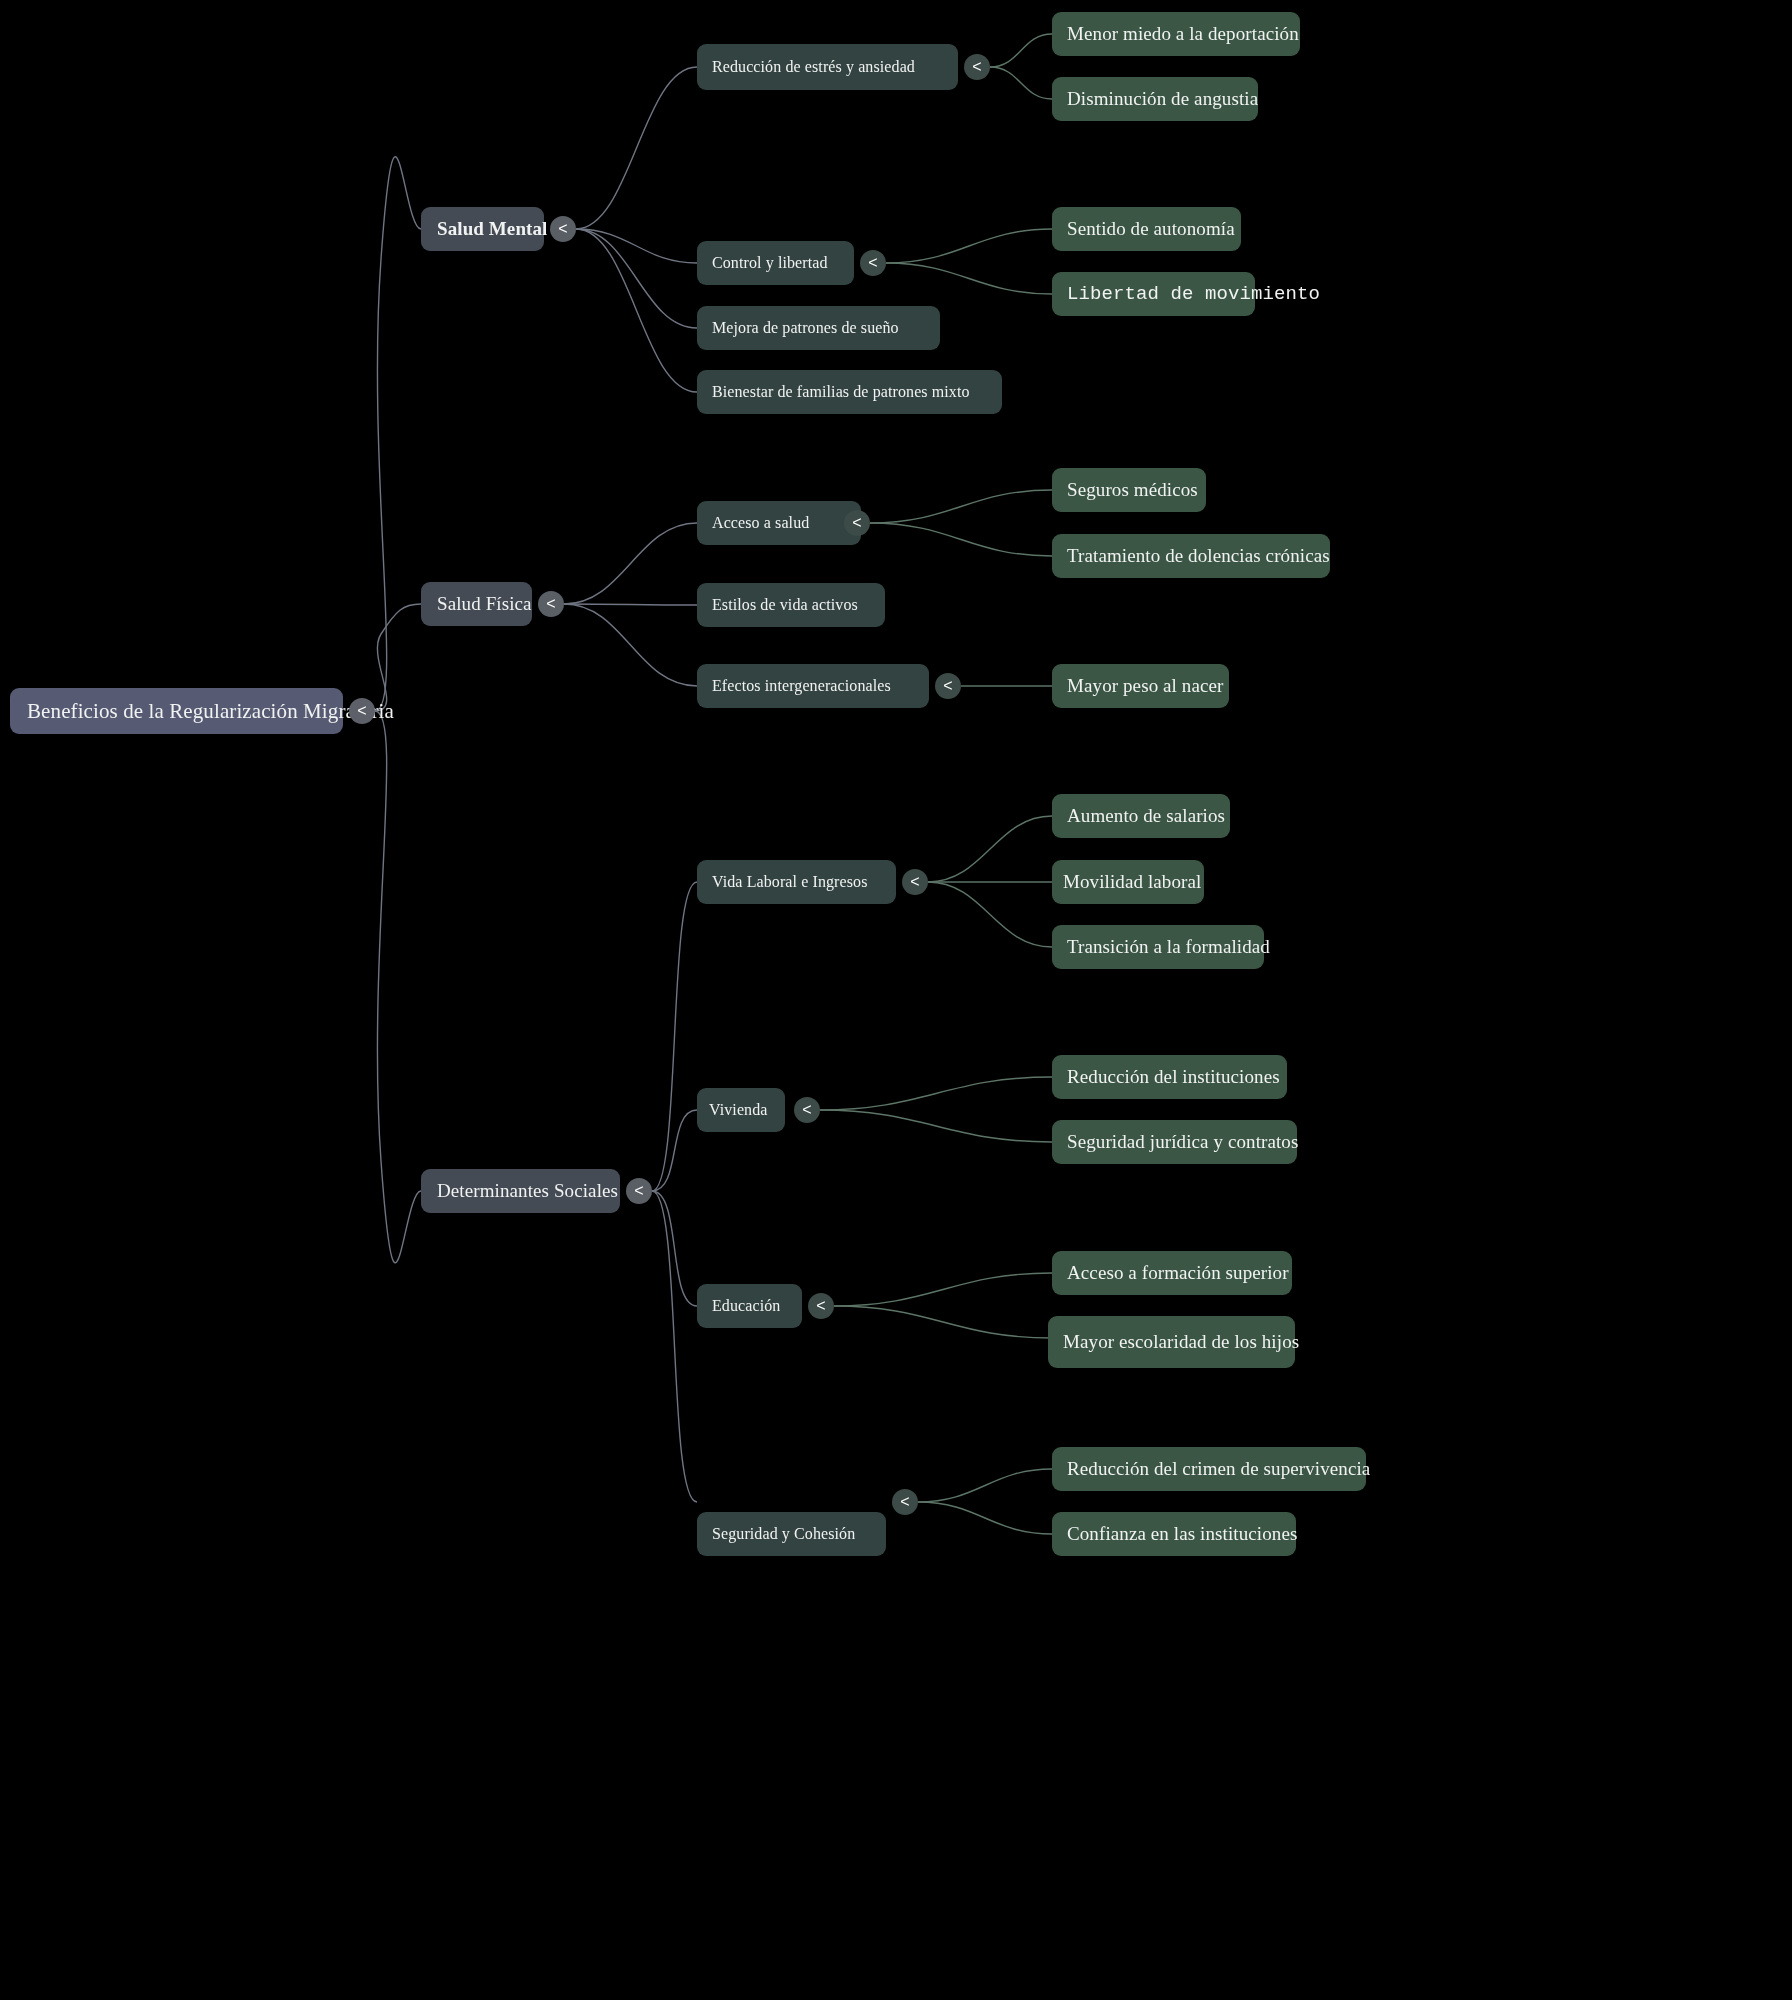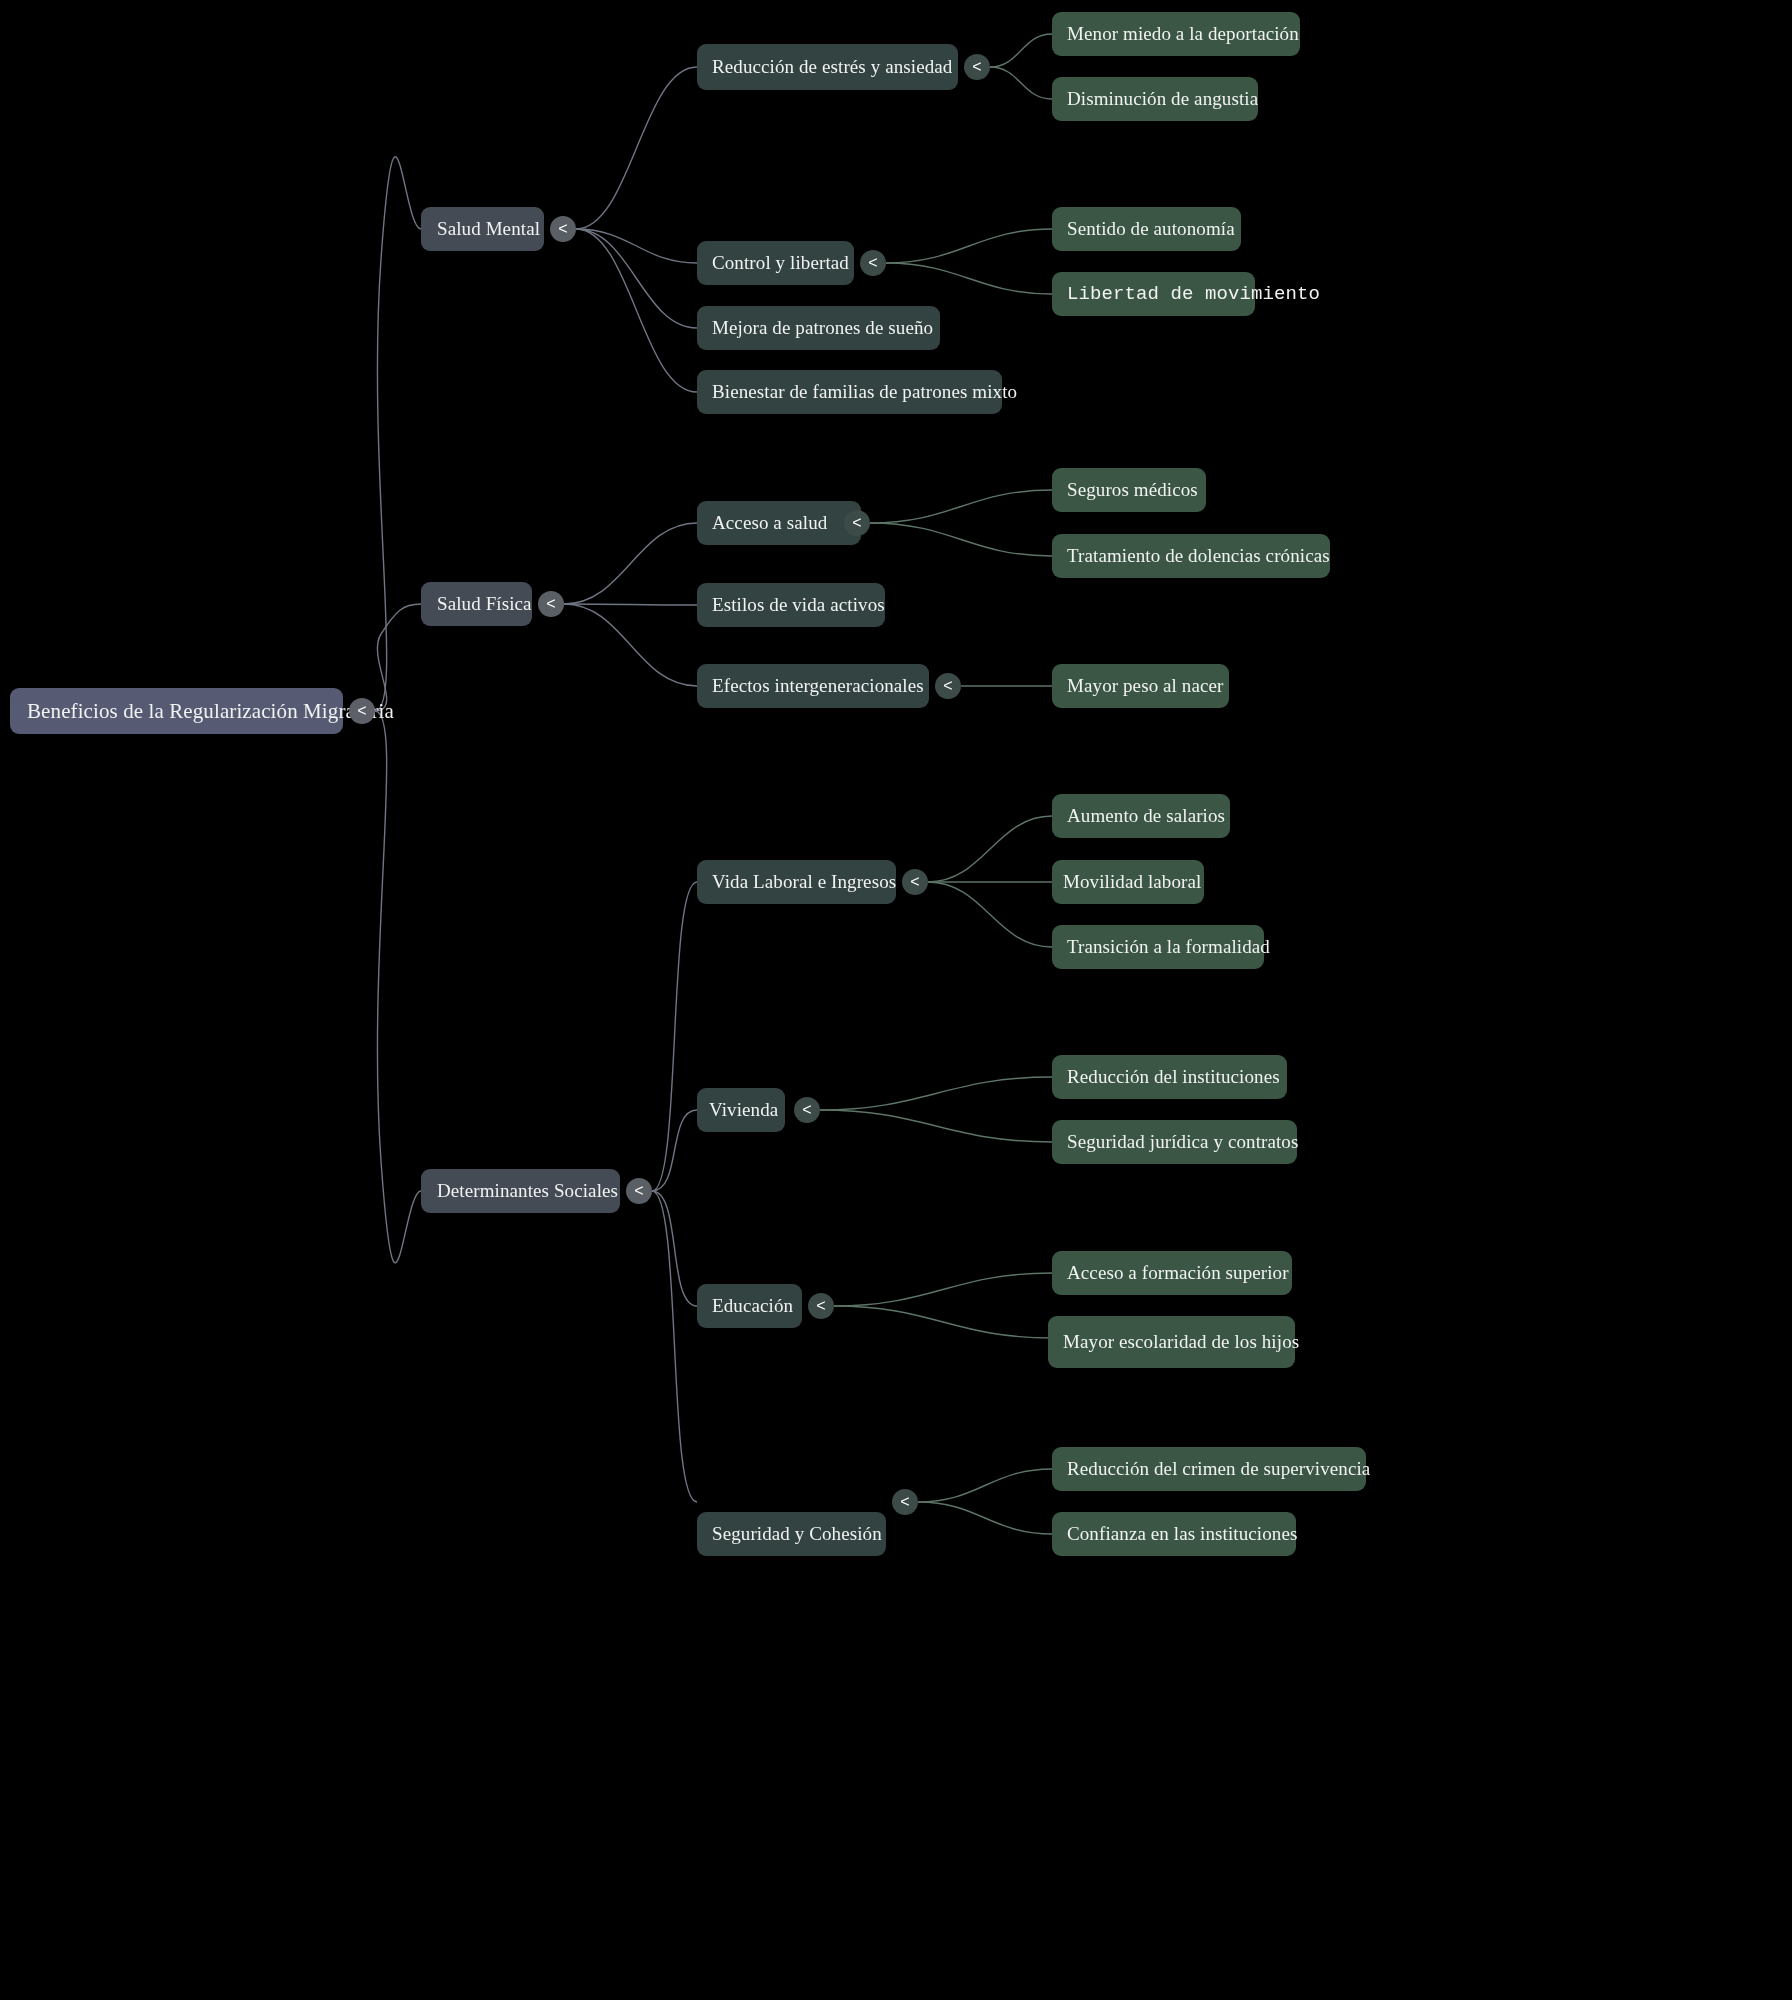--- a/index.html
+++ b/index.html
@@ -42,21 +42,21 @@
     font-size: 21px;
     padding: 0 17px;
   }
   .node-l1 {
     background: #454b55;
     font-size: 19px;
     padding: 0 16px;
   }
   .node-l2 {
     background: #334341;
-    font-size: 19px;
+    font-size: 16px;
     padding: 0 15px;
   }
   .node-l3 {
     background: #3b5645;
     font-size: 19px;
     padding: 0 15px;
   }
   .toggle {
     position: absolute;
     width: 26px;
@@ -111,21 +111,21 @@
       <path d="M 834 1306 C 932.1 1306, 953.9 1338, 1052 1338" fill="none" stroke="#5d7567" stroke-width="1.4"></path>
       <path d="M 652 1191 C 682 1191, 667 1502, 697 1502" fill="none" stroke="#6f7582" stroke-width="1.4"></path>
       <path d="M 918 1502 C 978.3 1502, 991.7 1469, 1052 1469" fill="none" stroke="#5d7567" stroke-width="1.4"></path>
       <path d="M 918 1502 C 978.3 1502, 991.7 1534, 1052 1534" fill="none" stroke="#5d7567" stroke-width="1.4"></path>
     </svg>
   <div id="nodes-layer">
       <div class="node node-root" style="left: 10px; top: 688px; width: 333px; height: 46px;">
         <span class="label">Beneficios de la Regularización Migratoria</span>
       </div>
       <div class="toggle toggle-root" style="left: 349px; top: 698px;">&lt;</div>
-      <div class="node node-l1" style="left: 421px; top: 207px; width: 123px; height: 44px;">
+      <div class="node node-l1" style="left: 421px; top: 207px; width: 123px; height: 44px; font-weight: bold;">
         <span class="label">Salud Mental</span>
       </div>
       <div class="toggle toggle-l1" style="left: 550px; top: 216px;">&lt;</div>
       <div class="node node-l2" style="left: 697px; top: 44px; width: 261px; height: 46px;">
         <span class="label">Reducción de estrés y ansiedad</span>
       </div>
       <div class="toggle toggle-l2" style="left: 964px; top: 54px;">&lt;</div>
       <div class="node node-l3" style="left: 1052px; top: 12px; width: 248px; height: 44px;">
         <span class="label">Menor miedo a la deportación</span>
       </div>

